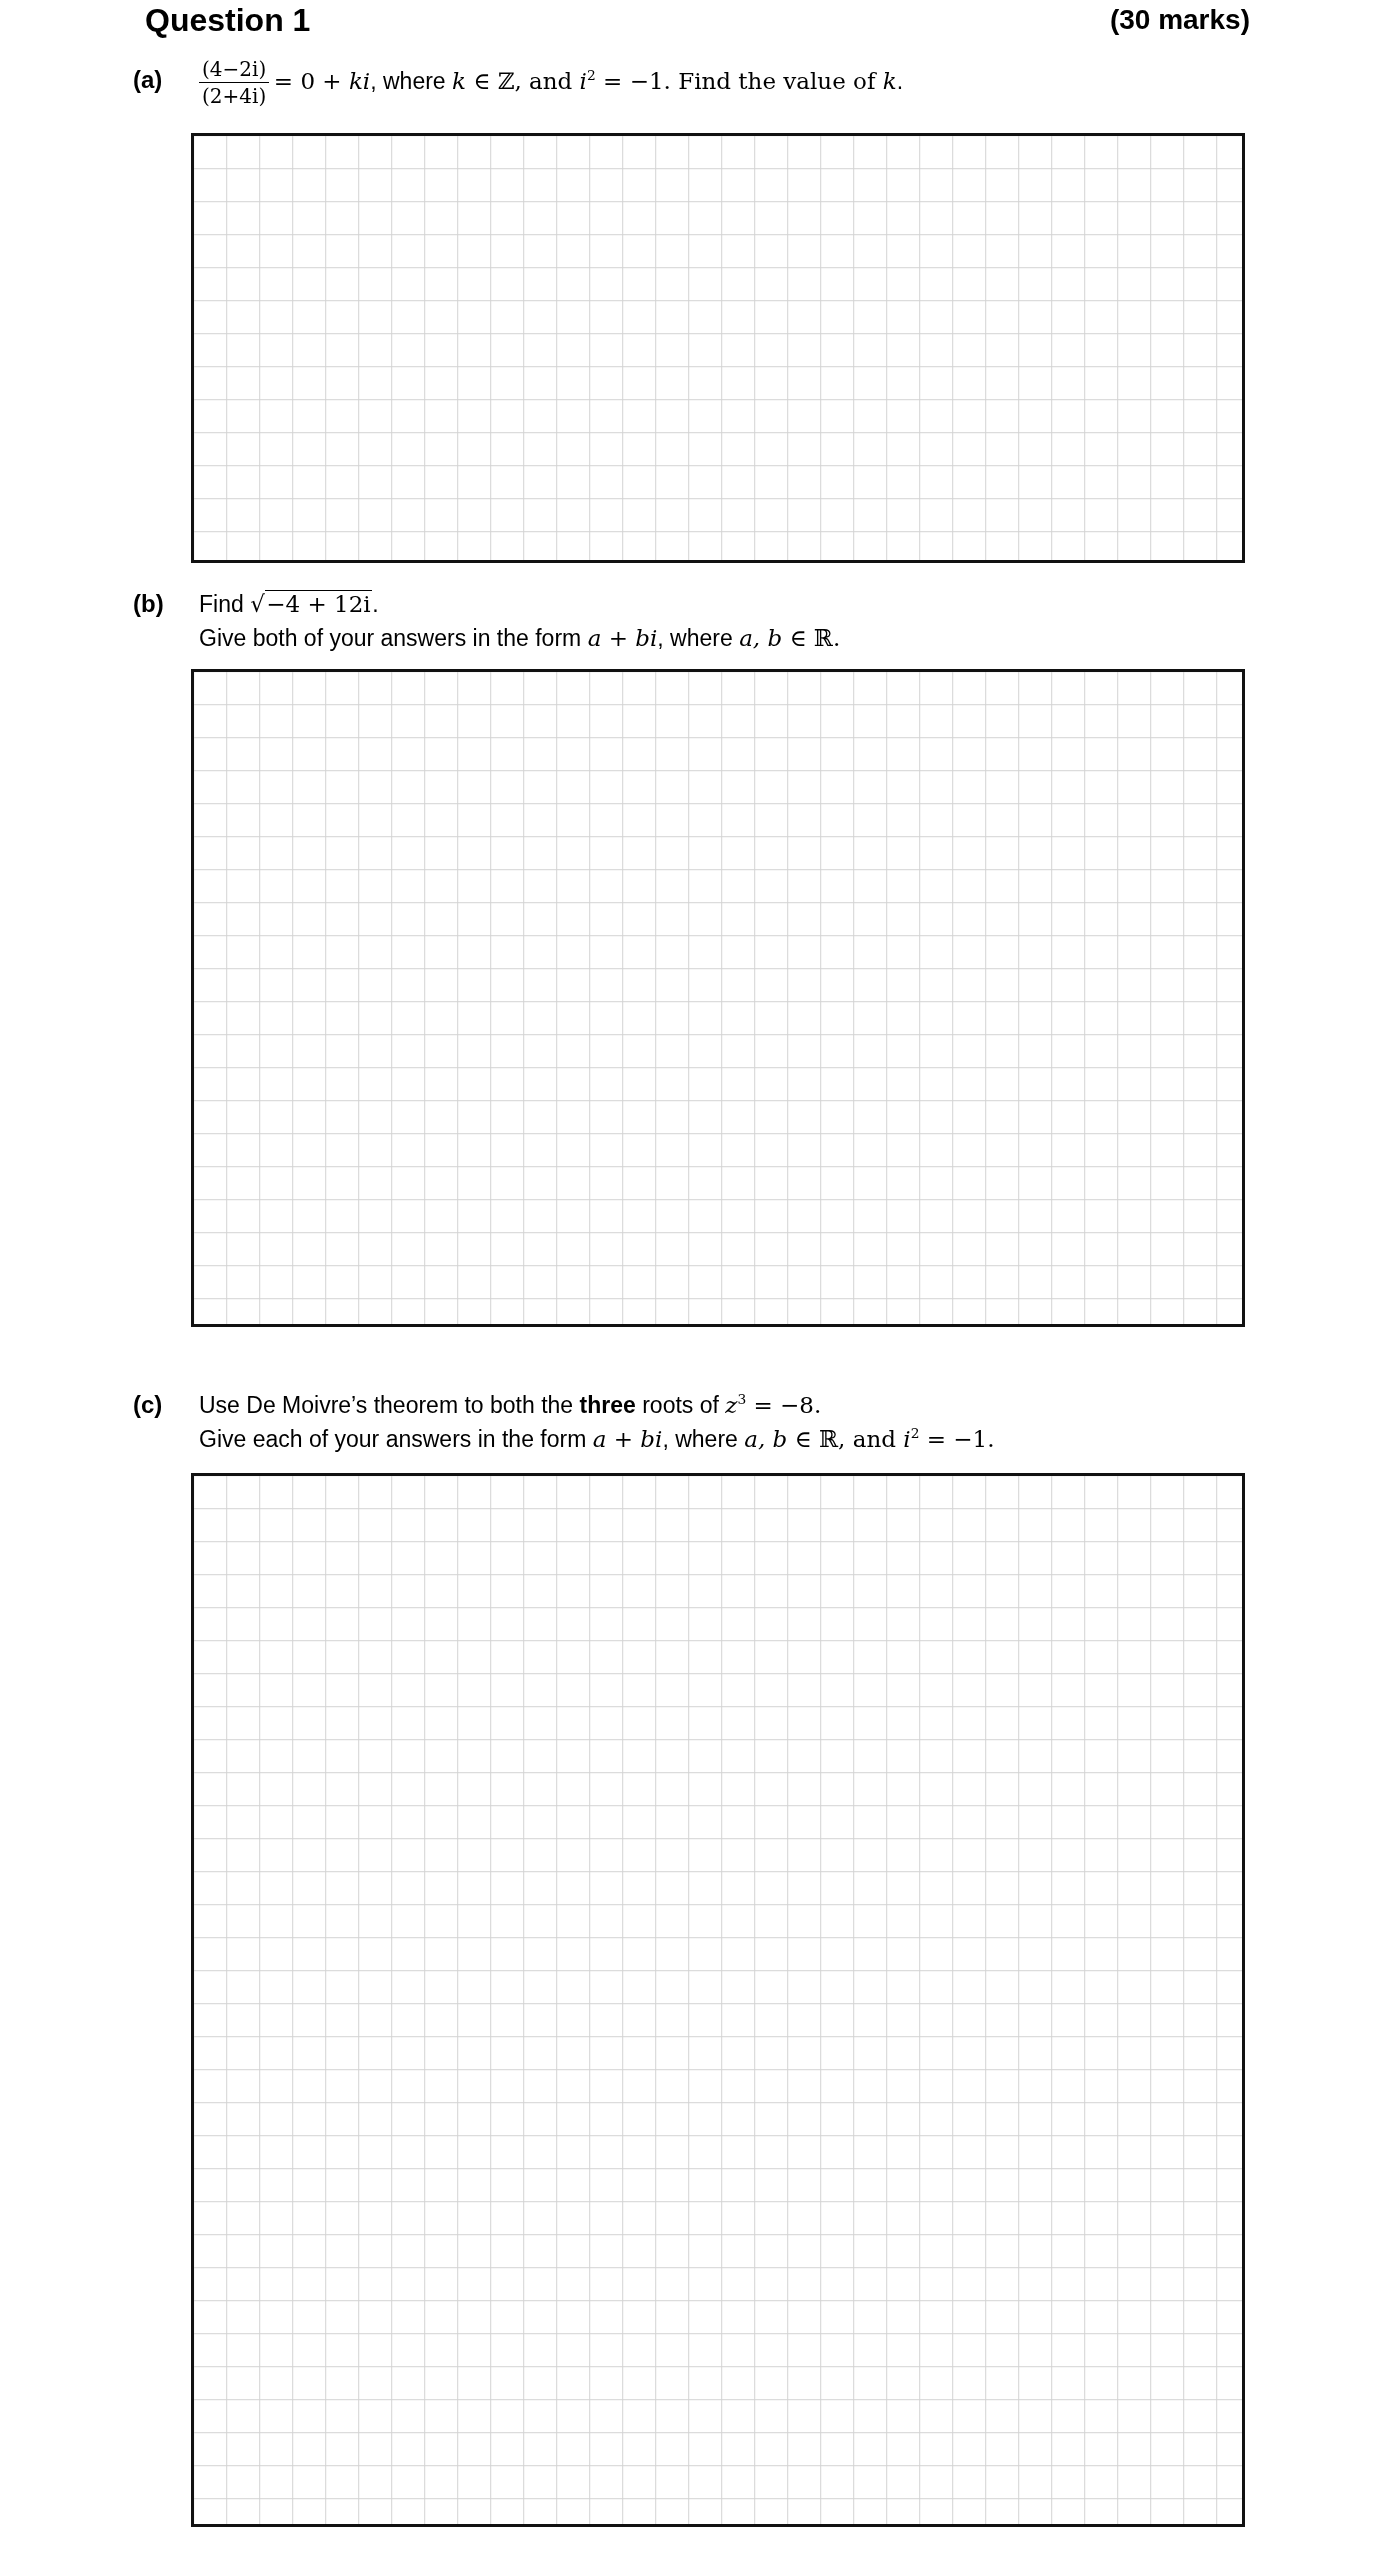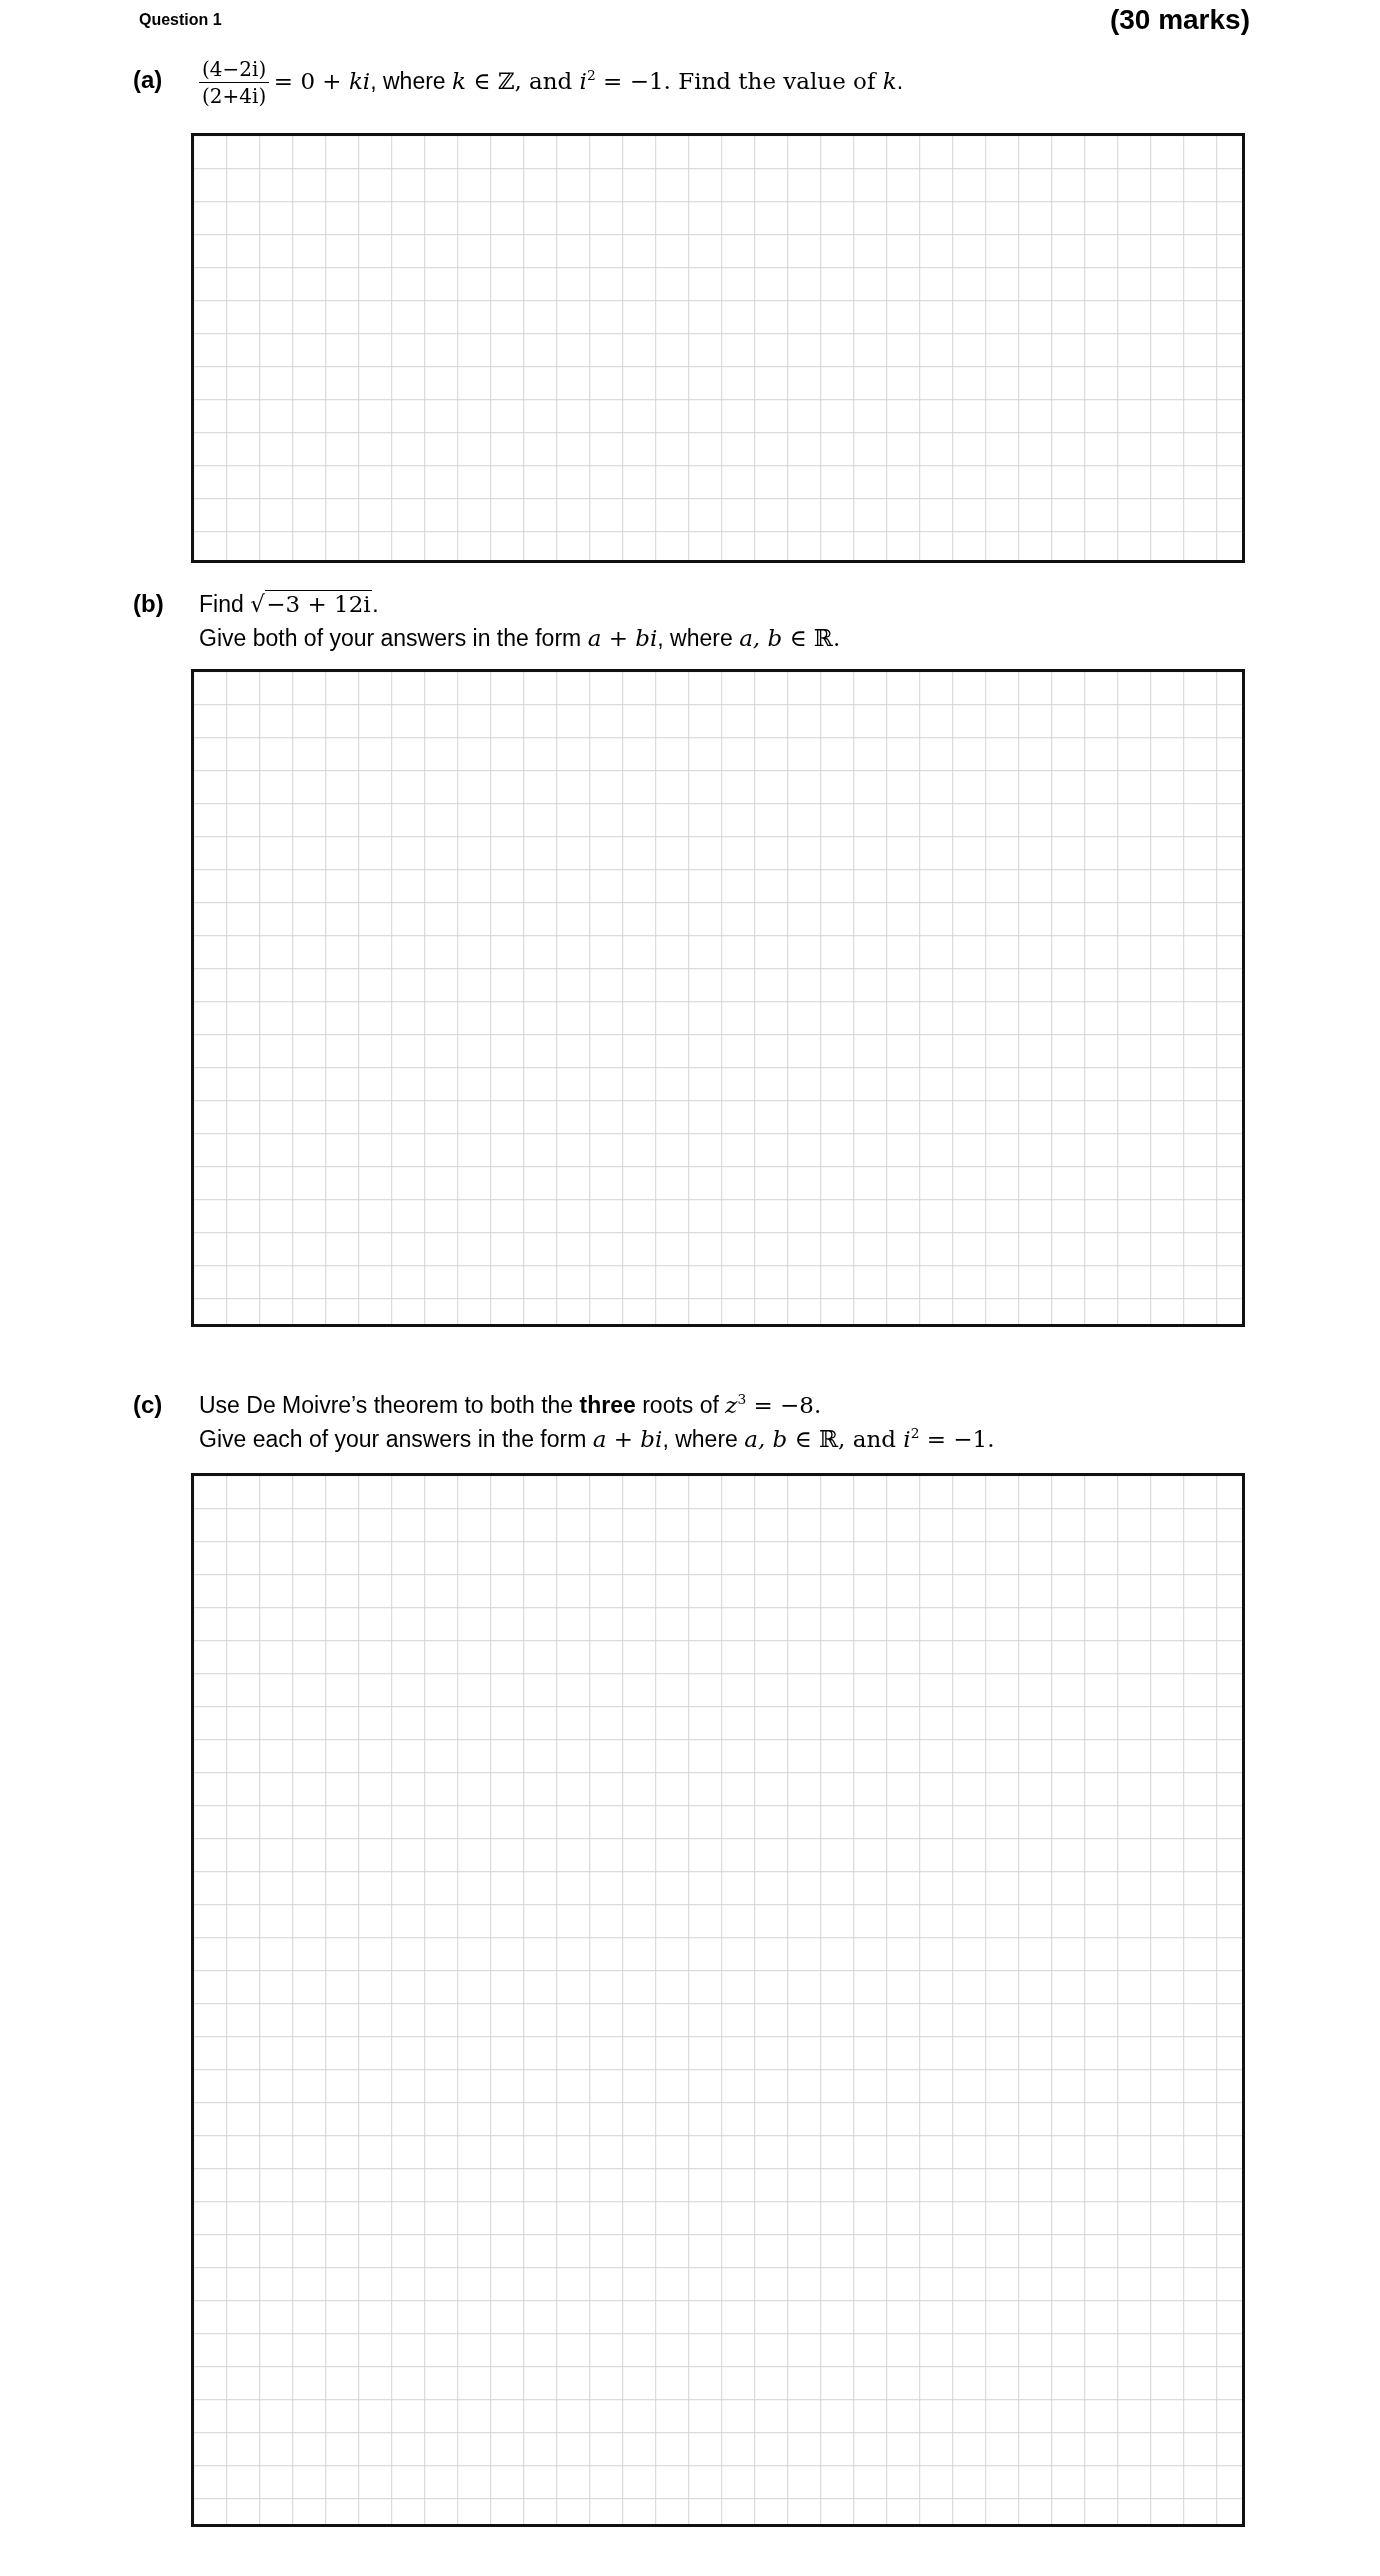--- a/index.html
+++ b/index.html
@@ -1,19 +1,19 @@
 <!DOCTYPE html>
 <html style="font-size:12px"><head>
 <meta charset="utf-8">
 <style>
   html, body { margin: 0; padding: 0; background: #ffffff; }
   body { width: 1381px; height: 2576px; position: relative; overflow: hidden;
          font-family: "Liberation Sans", "DejaVu Sans", sans-serif; color: #000; }
   .abs { position: absolute; }
-  .q-title { left: 139px; top: 4.6px; font-size: 16px; font-weight: bold; line-height: 30px; }
+  .q-title { left: 145px; top: 4.6px; font-size: 32px; font-weight: bold; line-height: 30px; }
   .q-marks { right: 131px; top: 4.6px; font-size: 28px; font-weight: bold; line-height: 30px; }
   .label { font-size: 24px; font-weight: bold; line-height: 30px; left: 133px; }
   .line { font-size: 23px; line-height: 30px; white-space: nowrap; left: 199px; }
   .math { font-family: "DejaVu Serif", "Liberation Serif", serif; font-style: italic; }
   .mathn { font-family: "DejaVu Serif", "Liberation Serif", serif; }
   .frac { display: inline-block; vertical-align: middle; text-align: center;
           font-family: "DejaVu Serif", "Liberation Serif", serif; font-size: 20px; margin-right: 4.6px; }
   .frac .num, .frac .den { display: block; line-height: 26px; padding: 0 3px; text-align: center; }
   .frac .num { border-bottom: 1.5px solid #000; }
   .sqrt { font-family: "DejaVu Serif", "Liberation Serif", serif; }
@@ -38,21 +38,21 @@
 <div class="abs line" style="top:47px; left:199px; line-height:68px;">
   <span class="frac">
     <span class="num">(4−2i)</span>
     <span class="den">(2+4i)</span>
   </span><span class="mathn">= 0 + </span><span class="math">ki</span><span>, where </span><span class="math">k</span><span class="mathn"> ∈ ℤ, and </span><span class="math">i</span><sup class="mathn">2</sup><span class="mathn"> = −1.  Find the value of </span><span class="math">k</span><span>.</span>
 </div>
 <div class="abs box" style="top:133px; height:430px;"></div>
 
 <div class="abs label" style="top:589px;">(b)</div>
 <div class="abs line" style="top:589px;">
-  <span>Find </span><span class="sqrt">√<span class="rad">−3 + 12i</span></span><span>.</span>
+  <span>Find </span><span class="sqrt">√<span class="rad">−4 + 12i</span></span><span>.</span>
 </div>
 <div class="abs line" style="top:623px;">
   <span>Give both of your answers in the form </span><span class="math">a + bi</span><span>, where </span><span class="math">a, b</span><span class="mathn"> ∈ ℝ.</span>
 </div>
 <div class="abs box" style="top:669px; height:658px;"></div>
 
 <div class="abs label" style="top:1390px;">(c)</div>
 <div class="abs line" style="top:1390px;">
   <span>Use De Moivre’s theorem to both the </span><b class="strong">three</b><span> roots  of  </span><span class="math">z</span><sup class="mathn">3</sup><span class="mathn"> = −8.</span>
 </div>

